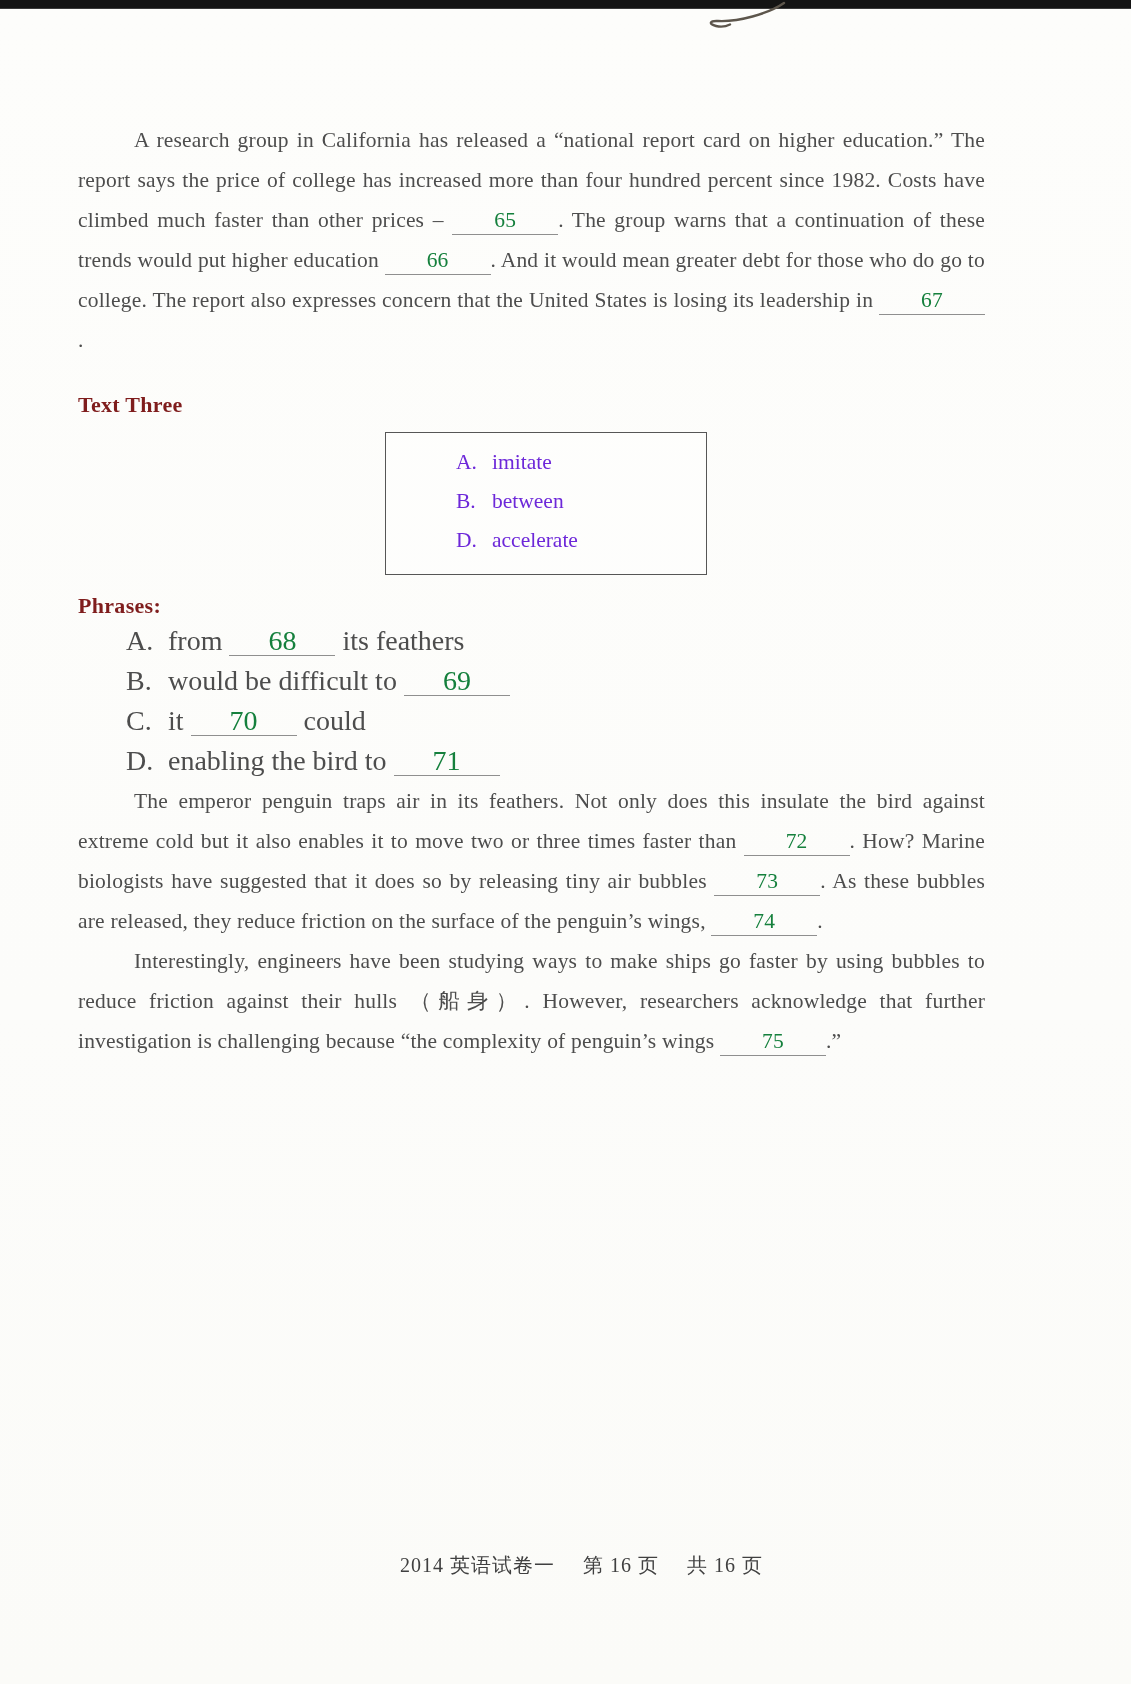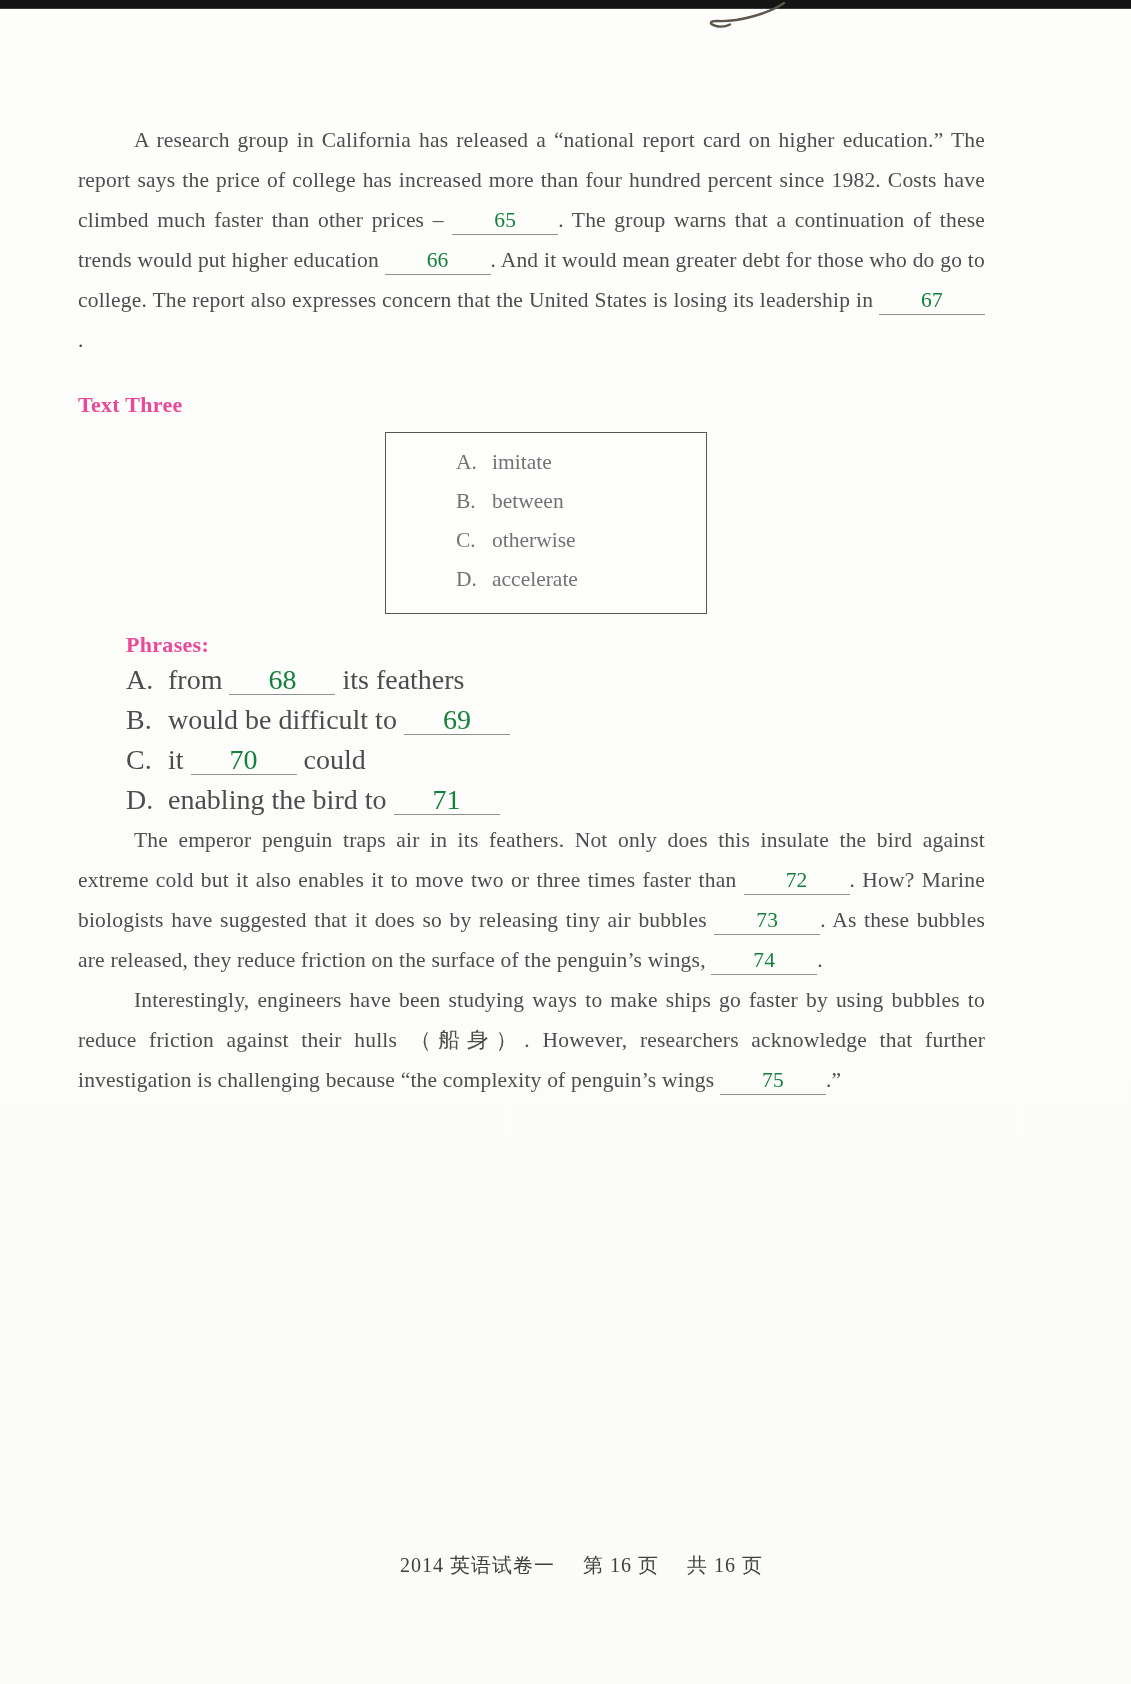--- a/index.html
+++ b/index.html
@@ -47,39 +47,39 @@
     padding: 0 6px 1px 6px;
     border-bottom: 1.5px solid #8f8f8f;
     text-align: center;
     color: #15803d;
     line-height: 26px;
     text-indent: 0;
   }
   .heading {
     font-size: 22px;
     font-weight: bold;
-    color: #ec4899;
+    color: #7f1d1d;
     letter-spacing: 0.3px;
   }
   .h-text-three { margin-top: 32px; }
   .options-box {
     margin-top: 14px;
     margin-left: 307px;
     width: 322px;
     border: 1px solid #565656;
     padding: 10px 0 14px 70px;
     background: rgba(255,255,255,0.35);
   }
   .option-row {
     font-size: 21.5px;
     line-height: 39px;
-    color: #737373;
+    color: #6d28d9;
   }
   .option-letter { display: inline-block; min-width: 36px; }
-  .h-phrases { margin-top: 18px; margin-left: 48px; }
+  .h-phrases { margin-top: 18px; }
   .phrase-list { margin-left: 48px; margin-top: 2px; }
   .phrase-row {
     font-size: 28px;
     line-height: 40px;
     color: #4d4d4d;
   }
   .phrase-letter { display: inline-block; min-width: 42px; }
   .p-penguin1 { }
   .p-penguin2 { margin-top: 0; }
   .footer {
@@ -109,23 +109,20 @@
   <div class="heading h-text-three">Text Three</div>
 
   <div class="options-box">
     <div class="option-row">
       <span class="option-letter">A.</span><span>imitate</span>
     </div>
     <div class="option-row">
       <span class="option-letter">B.</span><span>between</span>
     </div>
     <div class="option-row">
-      <span class="option-letter">C.</span><span>otherwise</span>
-    </div>
-    <div class="option-row">
       <span class="option-letter">D.</span><span>accelerate</span>
     </div>
   </div>
 
   <div class="heading h-phrases">Phrases:</div>
 
   <div class="phrase-list">
     <div class="phrase-row">
       <span class="phrase-letter">A.</span><span>from <span class="blank">68</span> its feathers</span>
     </div>

